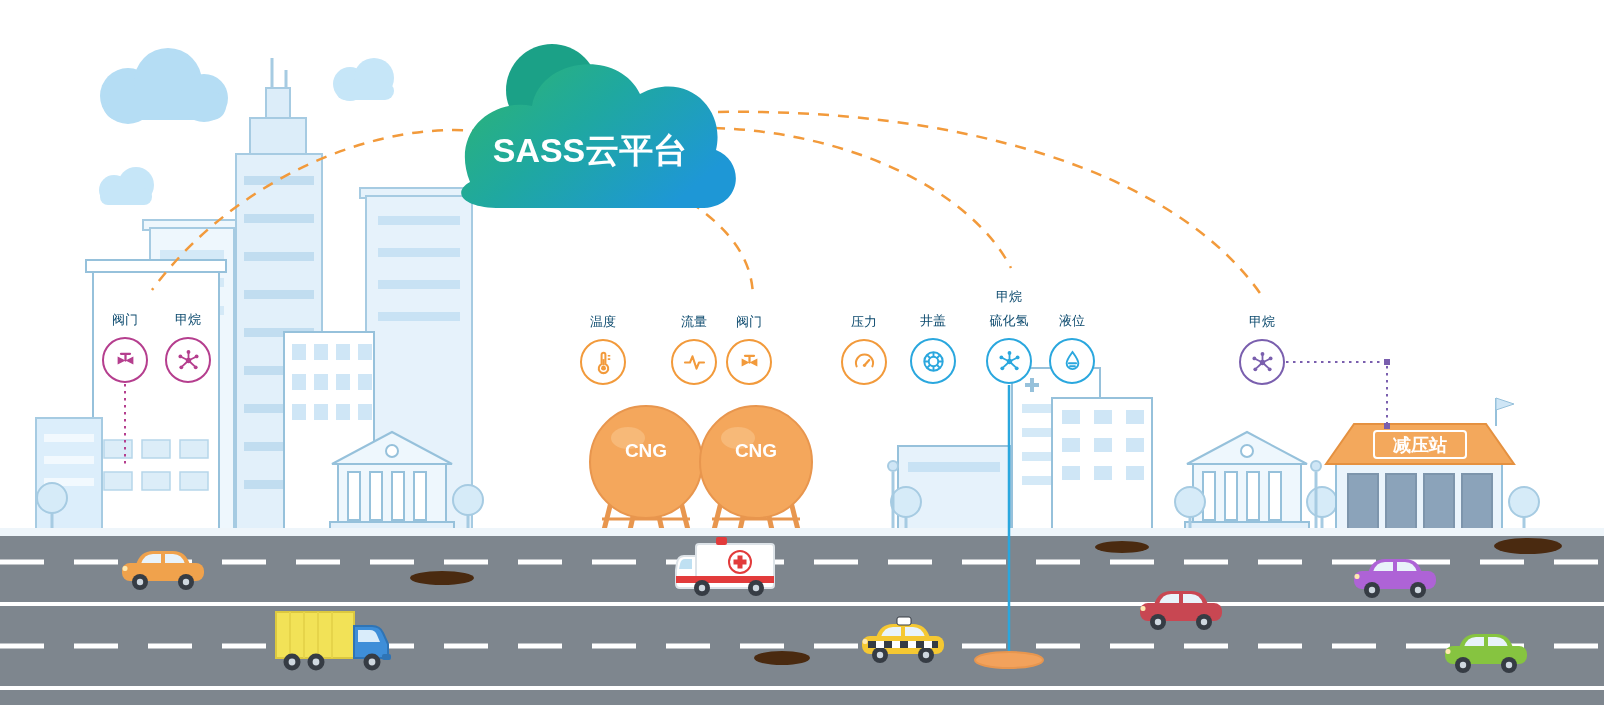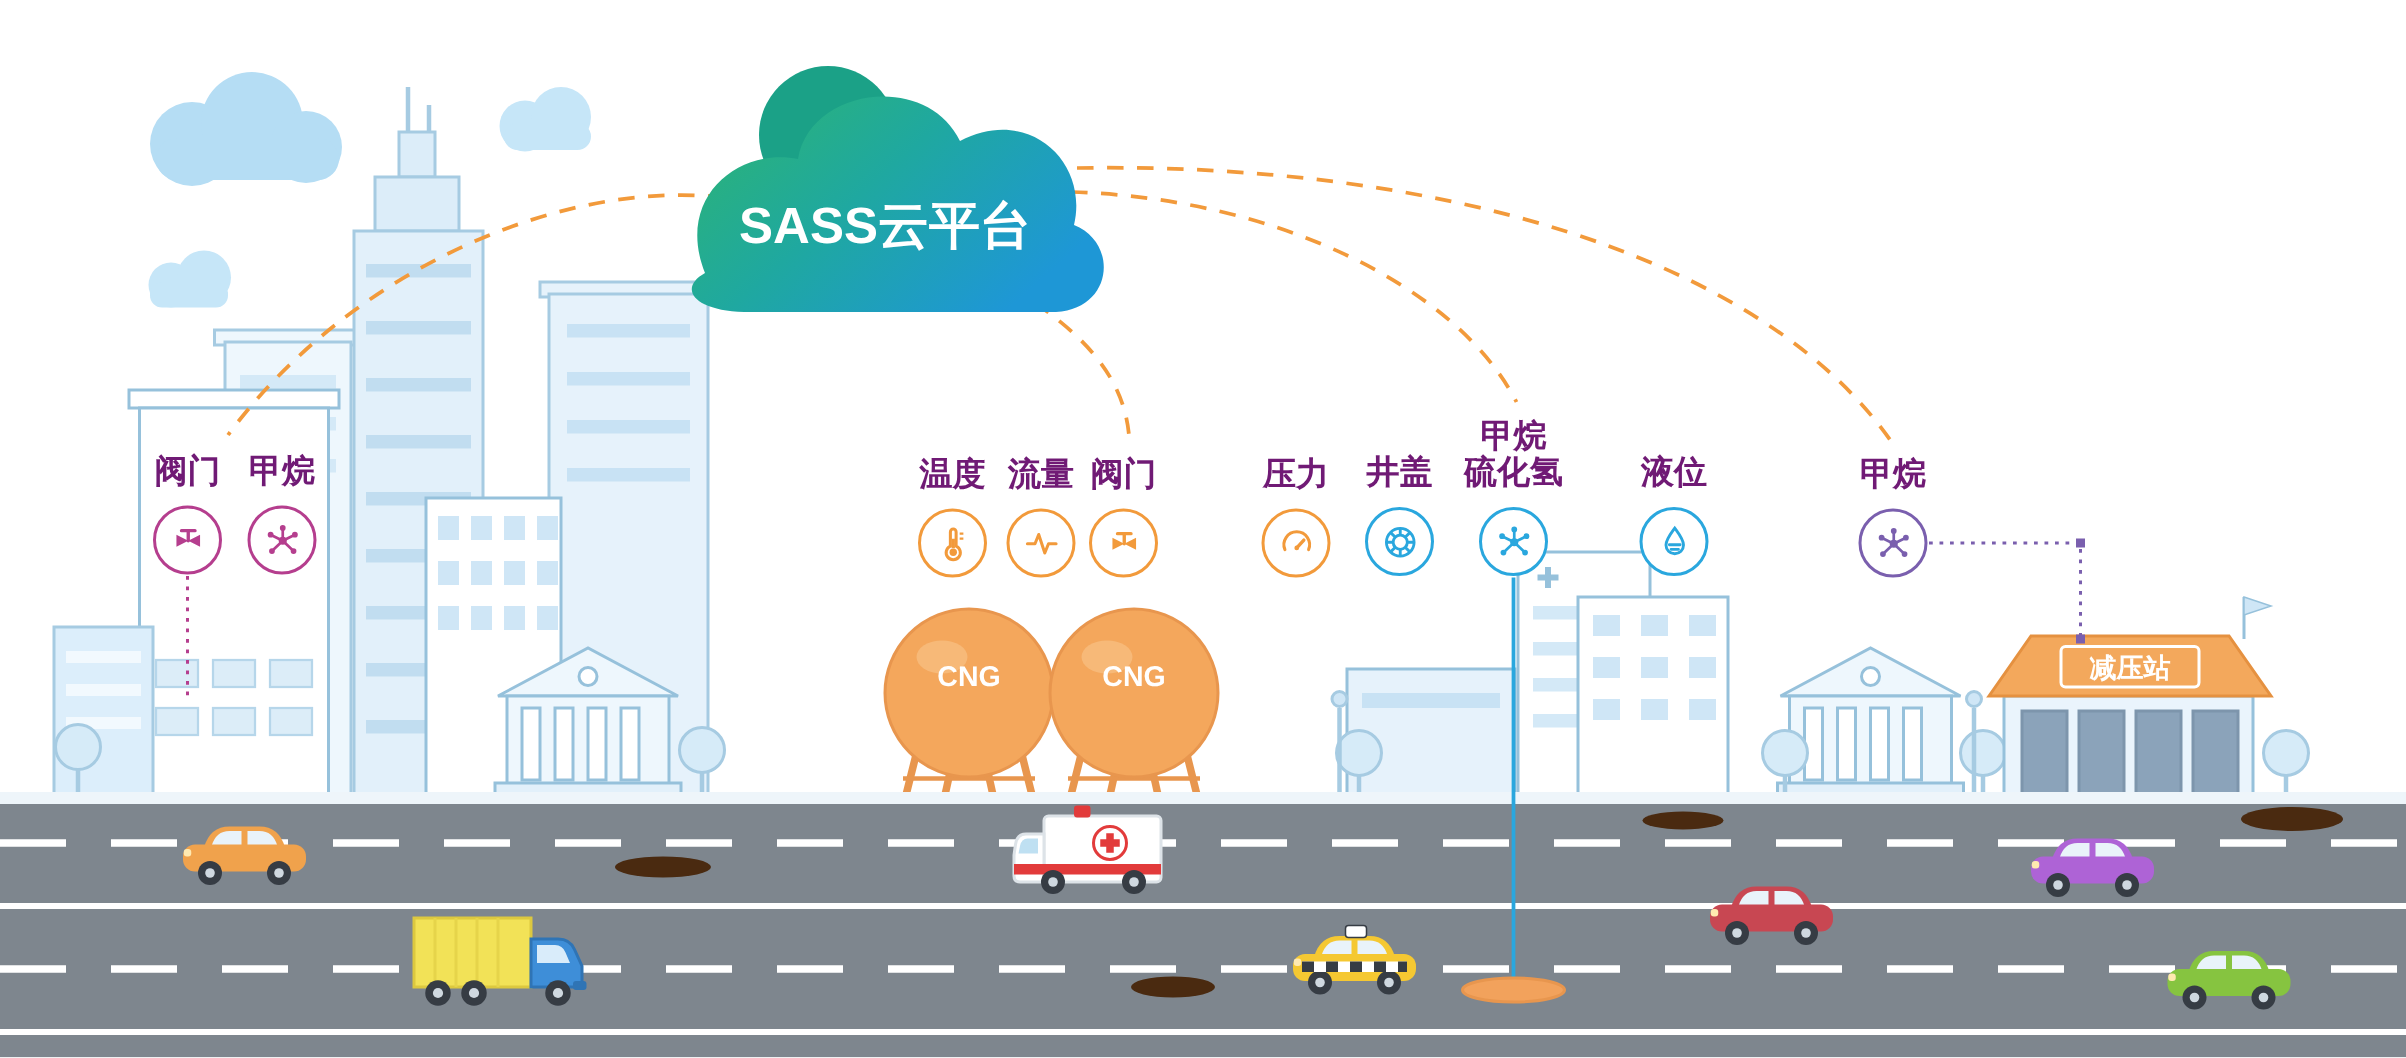--- a/index.html
+++ b/index.html
@@ -4,21 +4,21 @@
 <style>
   html,body{margin:0;padding:0;background:#fff;font-family:"Liberation Sans",sans-serif;}
   .stage{position:relative;width:1604px;height:705px;overflow:hidden;background:#ffffff;}
   .scene-svg{position:absolute;left:0;top:0;z-index:1;}
   svg text{font-family:"Liberation Sans",sans-serif;}
   .sensor{position:absolute;width:46px;height:46px;z-index:3;}
   .s-circle{width:46px;height:46px;box-sizing:border-box;border-radius:50%;background:#fff;
             border:2.5px solid var(--c);display:flex;align-items:center;justify-content:center;color:var(--c);}
   .s-circle svg{width:27px;height:27px;display:block;}
   .s-label{position:absolute;bottom:54px;left:50%;transform:translateX(-50%);
-           font-size:22px;font-weight:bold;color:#701a75;white-space:nowrap;
+           font-size:13px;font-weight:normal;color:#0c4a6e;white-space:nowrap;
            text-shadow:0 0 3px #fff,0 1px 2px #fff;}
   .s-label.up{bottom:78px;}
 </style>
 </head>
 <body>
 
 <div class="stage">
 
 <svg class="scene-svg" width="1604" height="705" viewBox="0 0 1604 705">
   <defs>
@@ -318,21 +318,21 @@
           <path d="M12 12 L12 5.2 M12 12 L18.3 8.9 M12 12 L17.6 17.3 M12 12 L6.4 17.3 M12 12 L5.7 8.9"></path>
           <circle cx="12" cy="4.4" r="1.7" fill="currentColor" stroke="none"></circle>
           <circle cx="19.2" cy="8.4" r="1.7" fill="currentColor" stroke="none"></circle>
           <circle cx="18.4" cy="18.1" r="1.7" fill="currentColor" stroke="none"></circle>
           <circle cx="5.6" cy="18.1" r="1.7" fill="currentColor" stroke="none"></circle>
           <circle cx="4.8" cy="8.4" r="1.7" fill="currentColor" stroke="none"></circle>
         </svg>
   </div>
 </div>
 
-<div class="sensor" style="left:612px;top:339px;--c:#f29a3b">
+<div class="sensor" style="left:580px;top:339px;--c:#f29a3b">
   <div class="s-label">温度</div>
   <div class="s-circle">
     <svg viewBox="0 0 24 24" stroke="currentColor" fill="none" stroke-width="1.8">
           <path d="M10.3 5 a1.7 1.7 0 0 1 3.4 0 V13.4 a4.2 4.2 0 1 1 -3.4 0 Z"></path>
           <circle cx="12" cy="17" r="2.2" fill="currentColor" stroke="none"></circle>
           <path d="M12 14.6 V9" stroke-width="2"></path>
           <path d="M15.8 6 h2.2 M15.8 9 h2.2" stroke-width="1.4"></path>
         </svg>
   </div>
 </div>
@@ -382,21 +382,21 @@
           <circle cx="12" cy="12" r="2.4" fill="currentColor" stroke="none"></circle>
           <path d="M12 12 L12 5.2 M12 12 L18.3 8.9 M12 12 L17.6 17.3 M12 12 L6.4 17.3 M12 12 L5.7 8.9"></path>
           <circle cx="12" cy="4.4" r="1.7" fill="currentColor" stroke="none"></circle>
           <circle cx="19.2" cy="8.4" r="1.7" fill="currentColor" stroke="none"></circle>
           <circle cx="18.4" cy="18.1" r="1.7" fill="currentColor" stroke="none"></circle>
           <circle cx="5.6" cy="18.1" r="1.7" fill="currentColor" stroke="none"></circle>
           <circle cx="4.8" cy="8.4" r="1.7" fill="currentColor" stroke="none"></circle>
         </svg>
   </div>
 </div>
-<div class="sensor" style="left:1093px;top:338px;--c:#2aa7de">
+<div class="sensor" style="left:1049px;top:338px;--c:#2aa7de">
   <div class="s-label">液位</div>
   <div class="s-circle">
     <svg viewBox="0 0 24 24" stroke="currentColor" fill="none" stroke-width="1.7" stroke-linecap="round">
           <path d="M12 3.6 C9.4 7.2 6.8 10.4 6.8 13.6 a5.2 5.2 0 0 0 10.4 0 C17.2 10.4 14.6 7.2 12 3.6 Z"></path>
           <path d="M8.8 13.5 H15.2 M9.8 16.2 H14.2"></path>
         </svg>
   </div>
 </div>
 
 <div class="sensor" style="left:1239px;top:339px;--c:#7a5fae">

